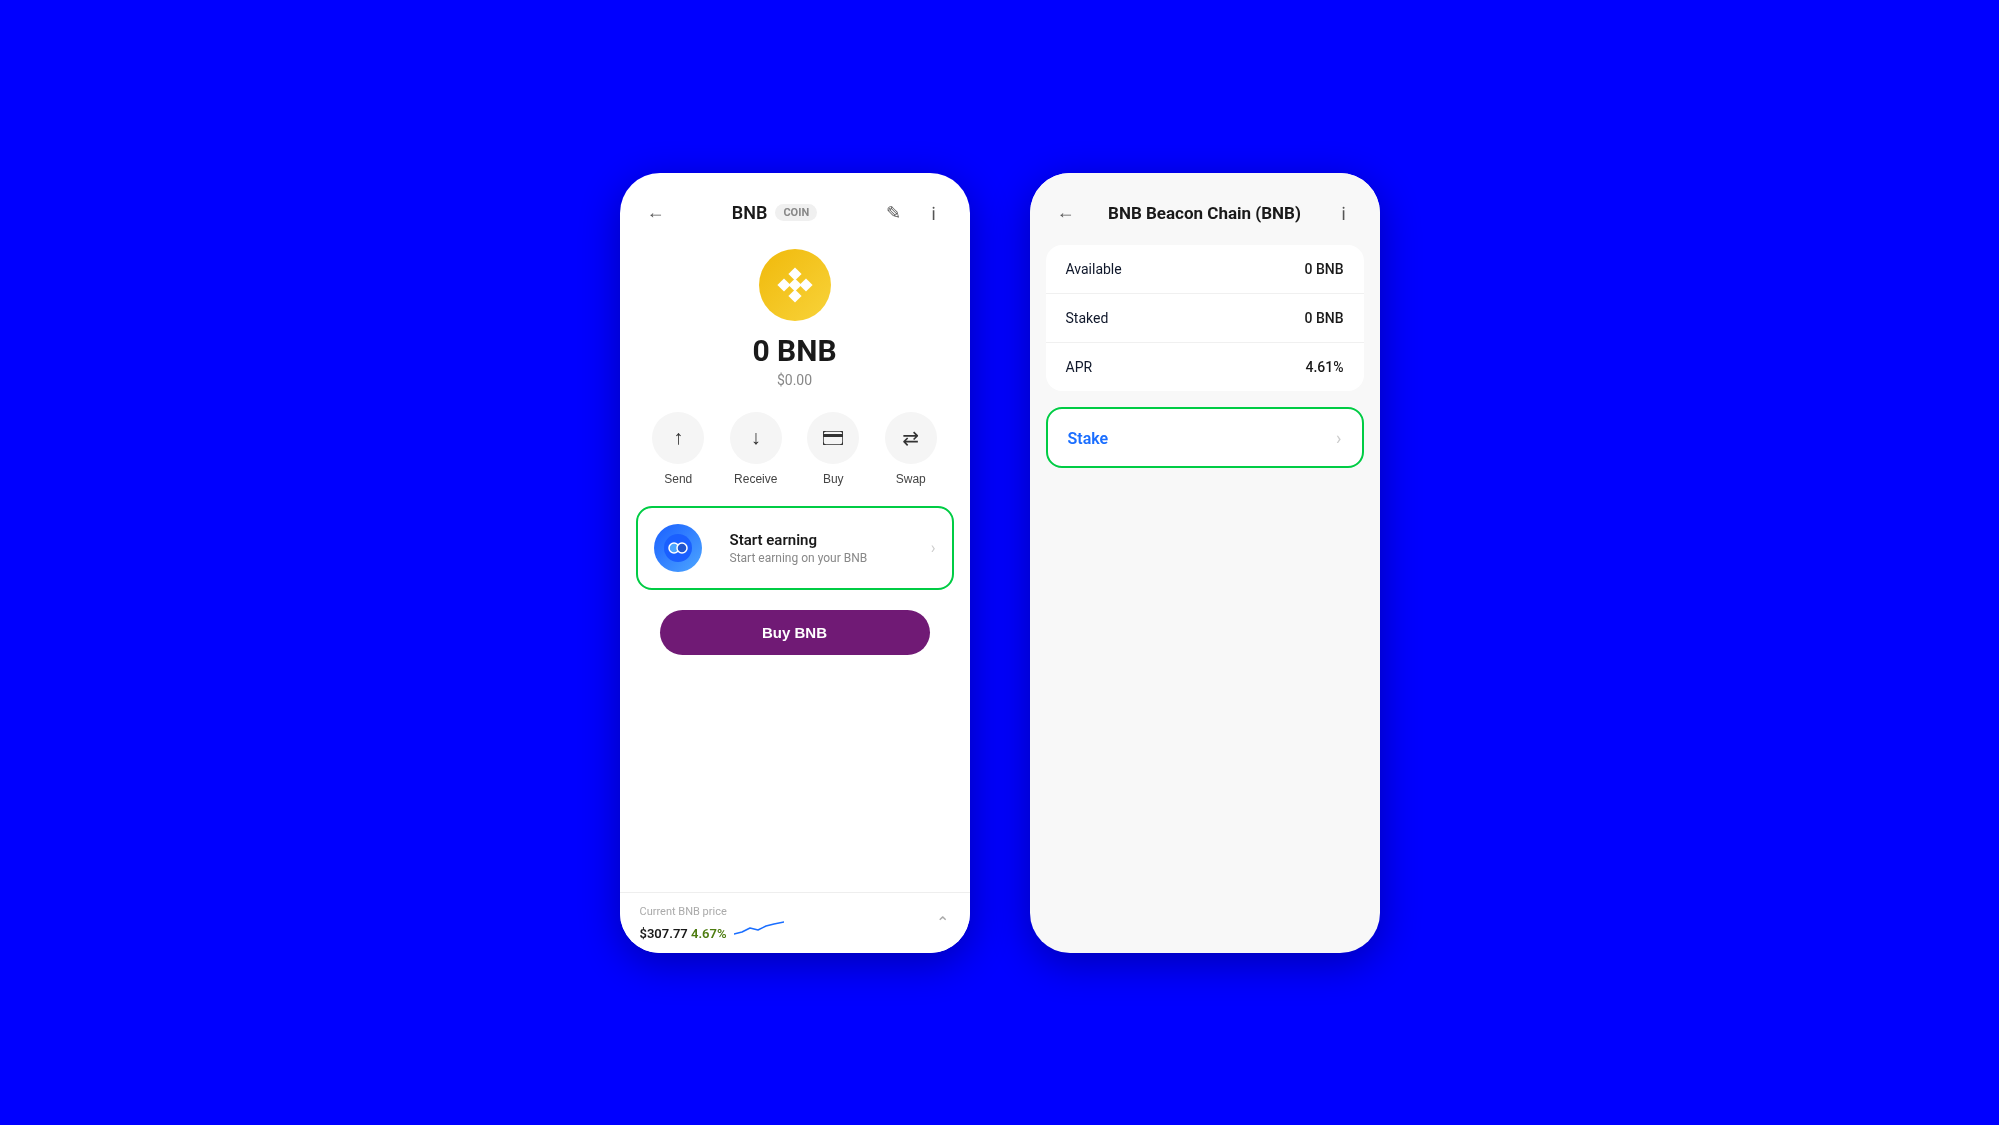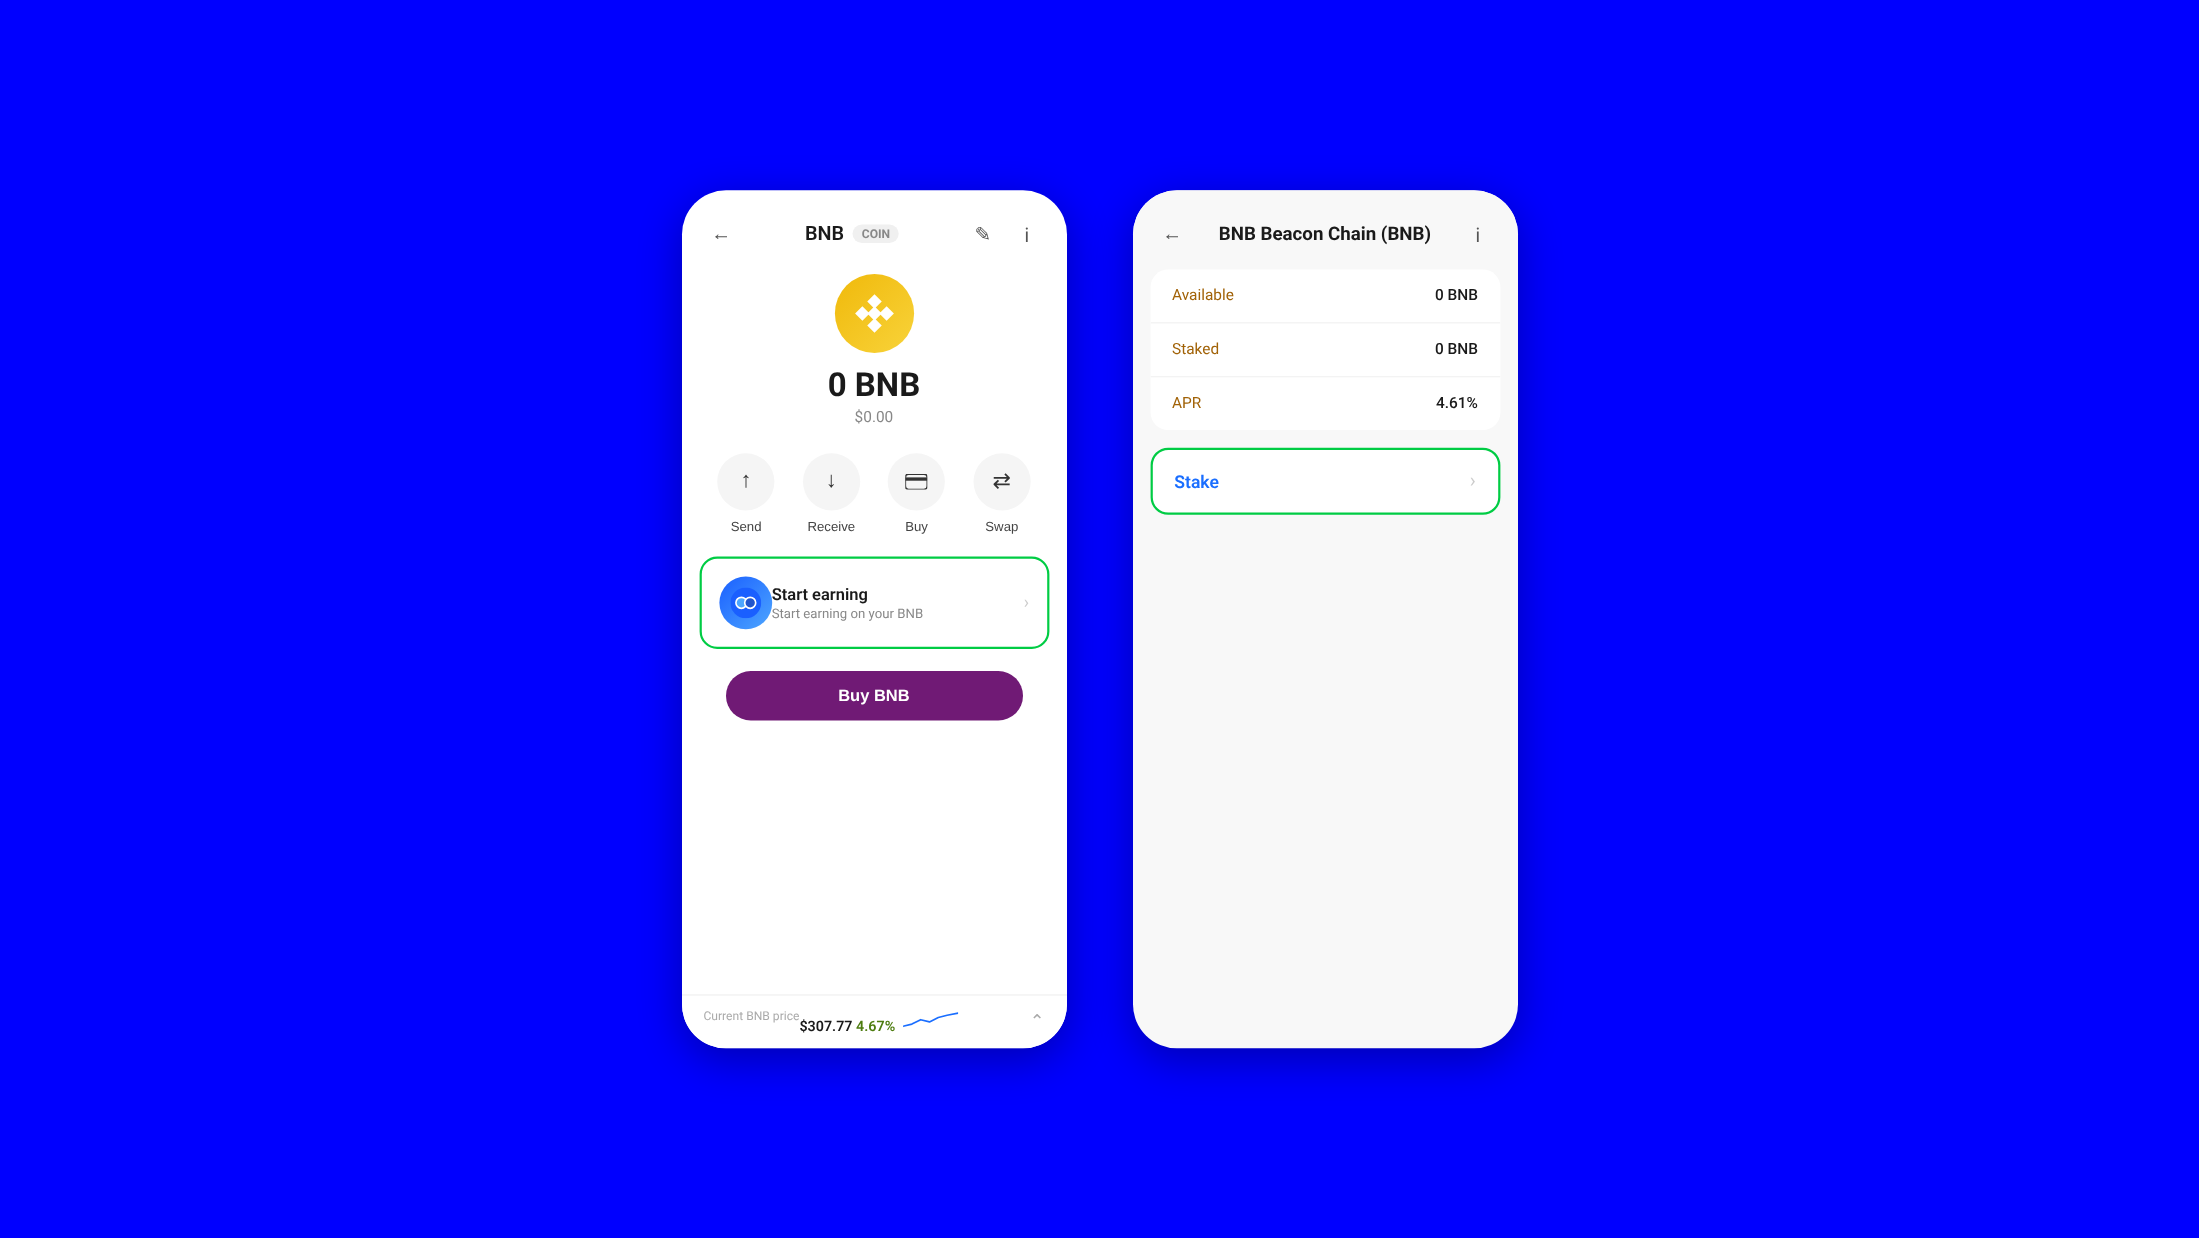--- a/index.html
+++ b/index.html
@@ -136,21 +136,21 @@
       color: #444;
     }
 
     .start-earning-card {
       margin: 0 16px;
       padding: 16px;
       border: 2.5px solid #00cc44;
       border-radius: 16px;
       display: flex;
       align-items: center;
-      gap: 0;
+      gap: 28px;
       cursor: pointer;
       background: #fff;
     }
 
     .earning-icon {
       width: 48px;
       height: 48px;
       border-radius: 50%;
       overflow: hidden;
       flex-shrink: 0;
@@ -230,21 +230,21 @@
       background: #fff;
       border-top: 1px solid #eee;
       padding: 12px 20px;
       display: flex;
       align-items: center;
       justify-content: space-between;
     }
 
     .price-info {
       display: flex;
-      flex-direction: row;
+      flex-direction: column;
     }
 
     .price-label {
       font-size: 11px;
       color: #aaa;
     }
 
     .price-value {
       font-size: 13px;
       font-weight: 600;
@@ -297,21 +297,21 @@
       padding: 16px 20px;
       border-bottom: 1px solid #f0f0f0;
     }
 
     .info-row:last-child {
       border-bottom: none;
     }
 
     .info-label {
       font-size: 14px;
-      color: #a16207;
+      color: #0f172a;
     }
 
     .info-value {
       font-size: 14px;
       color: #1a1a1a;
       font-weight: 500;
     }
 
     .stake-btn-card {
       margin: 16px 16px 0;

